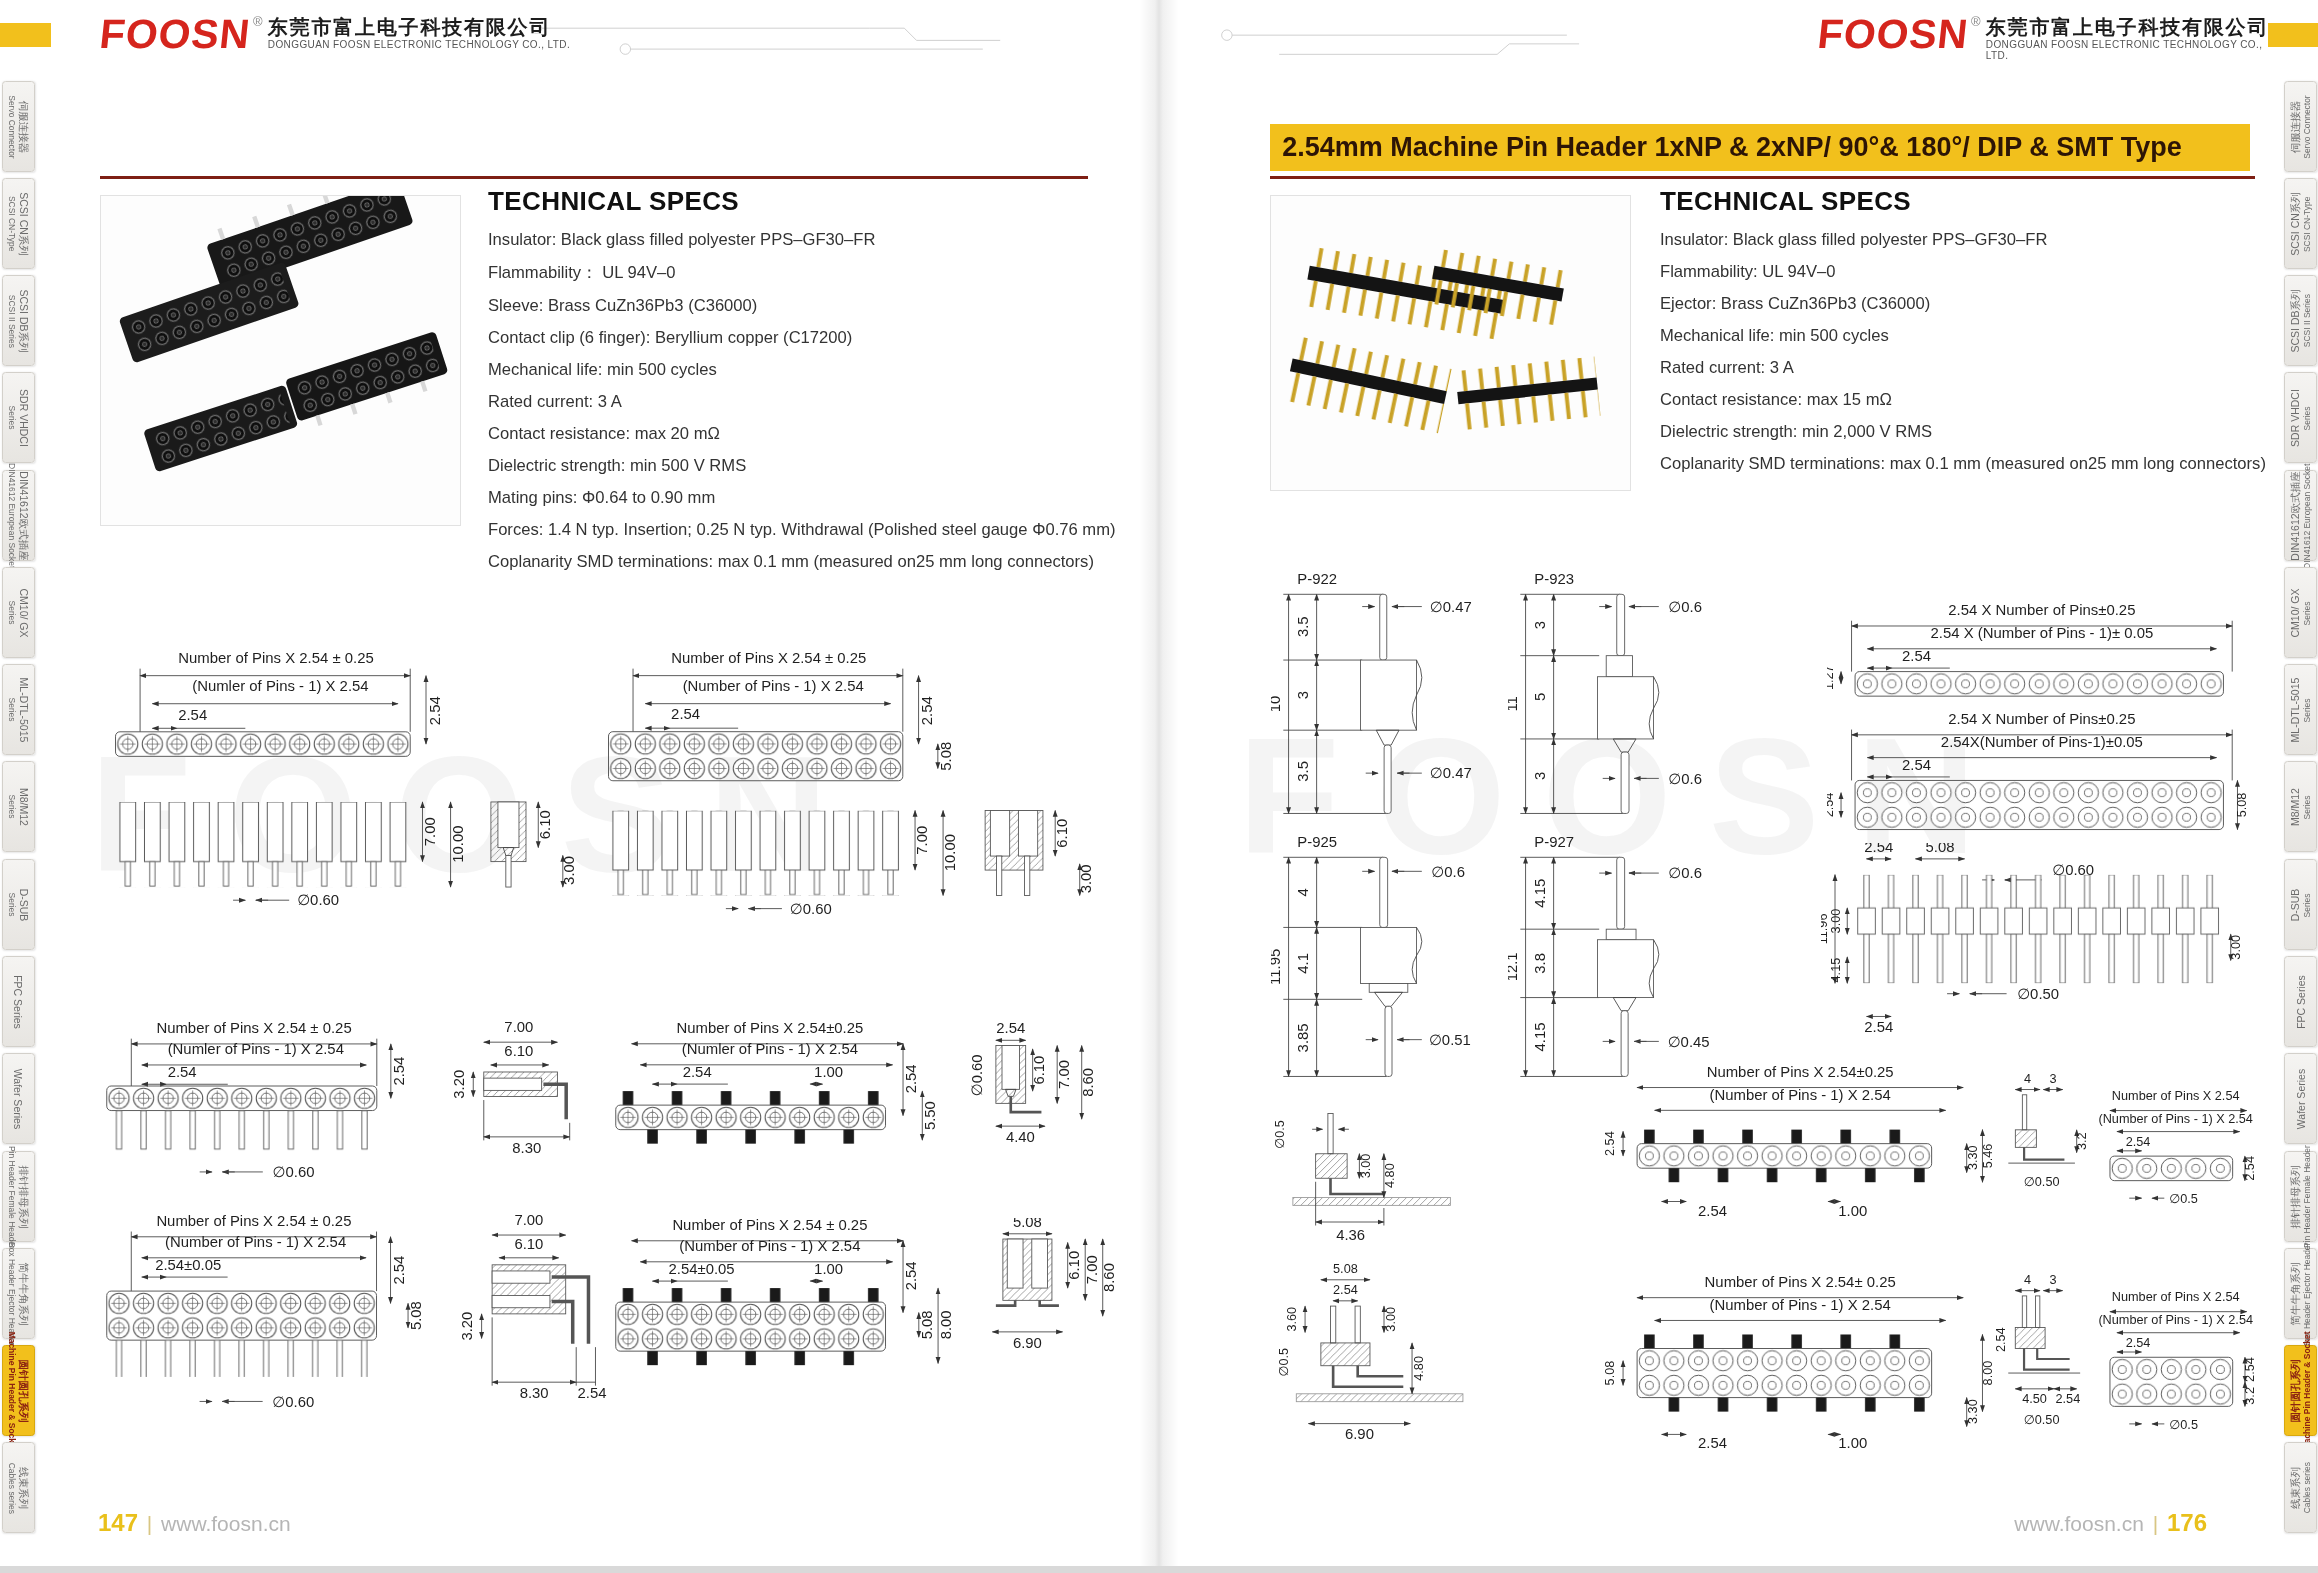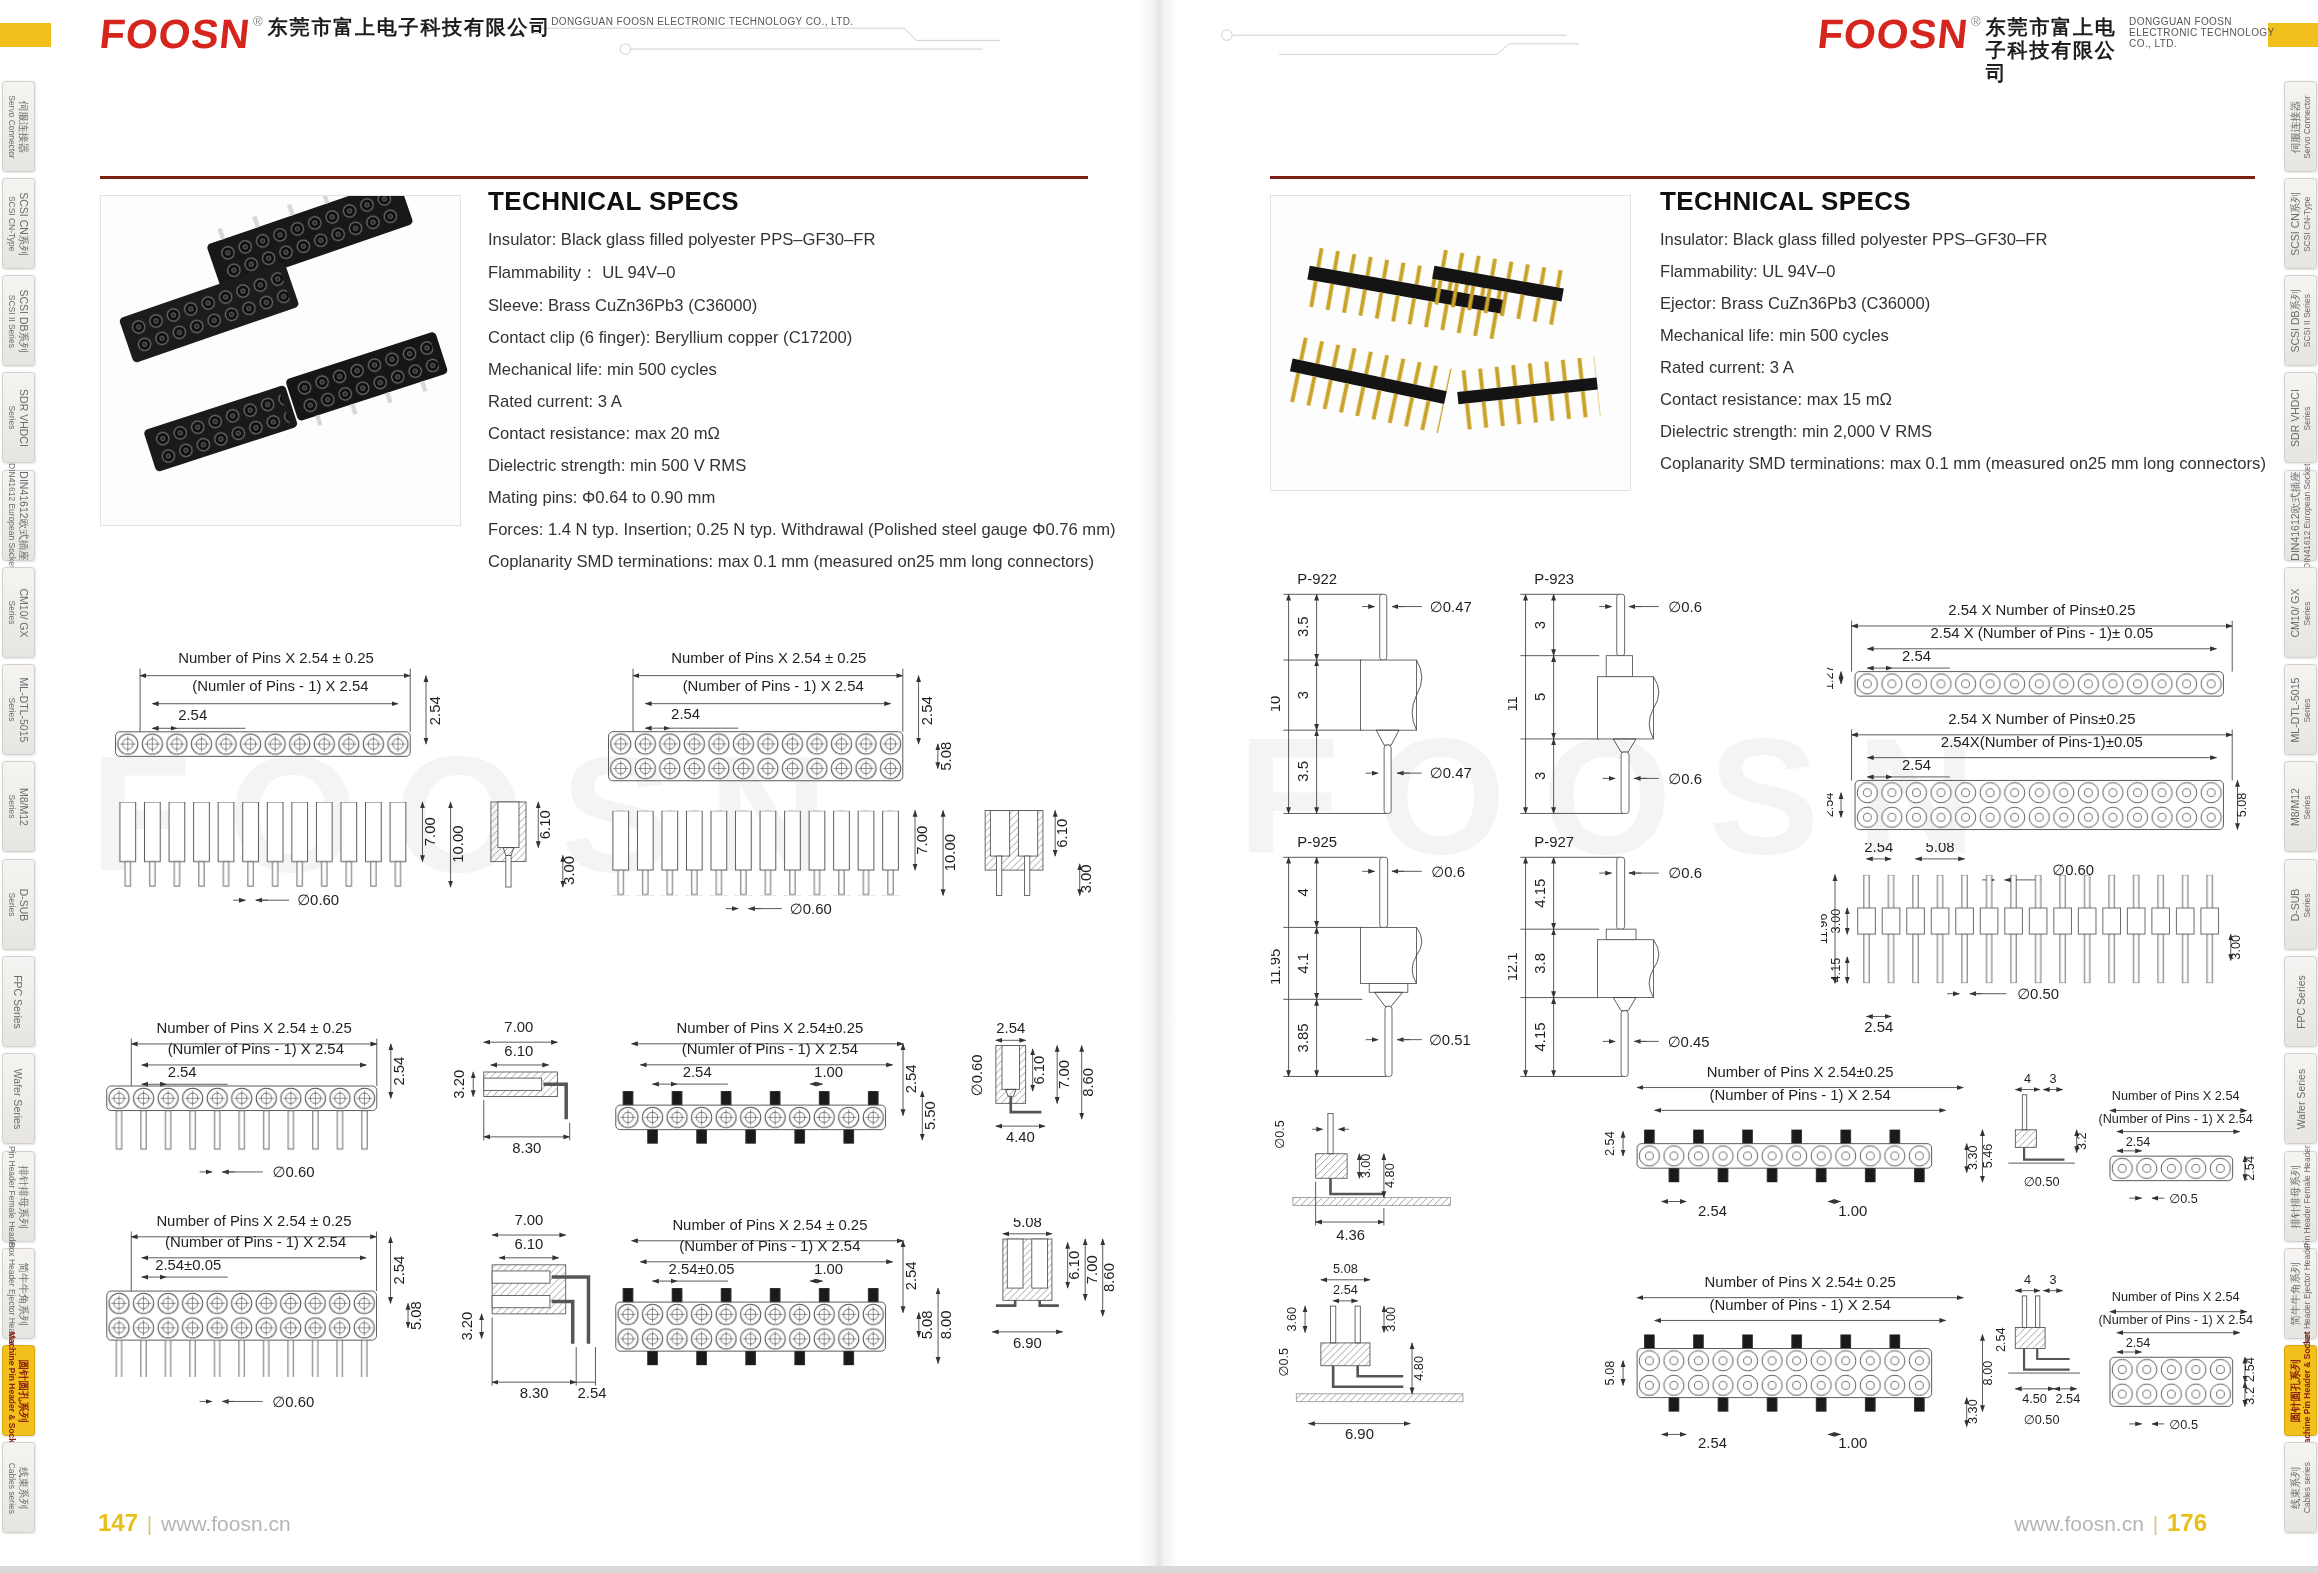--- a/index.html
+++ b/index.html
@@ -27,21 +27,21 @@
   .tab .cn{font-size:10.5px}
   .tab .en{font-size:9.2px;transform:scale(.92)}
   .tab.active{background:#f2c01c;border-color:#d8a80e}
   .tab.active .ti{color:#8c2312;font-weight:bold}
 
   
   .ybar{position:absolute;top:23px;width:51px;height:24px;background:#f2c01c}
   .logo-block{position:absolute;top:14px;display:flex;align-items:flex-start}
   .logo{font-size:41px;font-weight:bold;color:#d5251d;letter-spacing:0.9px;transform:skewX(-6deg);line-height:1}
   .reg{font-size:13px;color:#888;margin:0 5.3px 0 2.6px}
-  .cblock{display:flex;margin-top:1.8px}
+  .cblock{display:flex;flex-direction:column;margin-top:1.8px}
   .cn-name{font-size:20px;font-weight:bold;color:#1d1d1d;letter-spacing:1.8px;line-height:1.15}
   .en-name{font-size:10px;color:#555;letter-spacing:0.4px}
   .traces{position:absolute;left:491px;top:8.8px;width:1341px;height:68px;pointer-events:none}
 
   
   .tbar{position:absolute;height:47px;background:#f2c01c;display:flex;align-items:center;
     padding-left:12.3px;font-size:27px;font-weight:bold;color:#2d1506}
   .trule{position:absolute;height:2.6px;background:#7e1f14}
 
   
@@ -679,20 +679,23 @@
   <div class="ybar" style="right:-37px"></div>
   <div class="logo-block" style="left:659px">
     <span class="logo">FOOSN</span>
     <span class="reg">®</span>
     <span class="cblock">
       <span class="cn-name">东莞市富上电子科技有限公司</span>
       <span class="en-name">DONGGUAN FOOSN ELECTRONIC TECHNOLOGY CO., LTD.</span>
     </span>
   </div>
 
+  <div class="tbar" style="left:111px;width:980px;top:124px">
+    <span>2.54mm Machine Pin Header 1xNP &amp; 2xNP/ 90°&amp; 180°/ DIP &amp; SMT Type</span>
+  </div>
   <div class="trule" style="left:111px;width:985px;top:176px"></div>
 
   <div class="wm" style="left:79px;top:701px">FOOSN</div>
 
   <div class="photo" style="left:111px;top:195px;width:361px;height:296px">
     <svg viewBox="0 0 412 338" width="361" height="296">
       <g transform="translate(48,58) rotate(10)">
         <rect x="0" y="0" width="225" height="22" fill="url(#goldPins)"></rect>
         <rect x="0" y="22" width="225" height="16" fill="#141414"></rect>
         <rect x="0" y="38" width="225" height="30" fill="url(#goldPins)"></rect>

